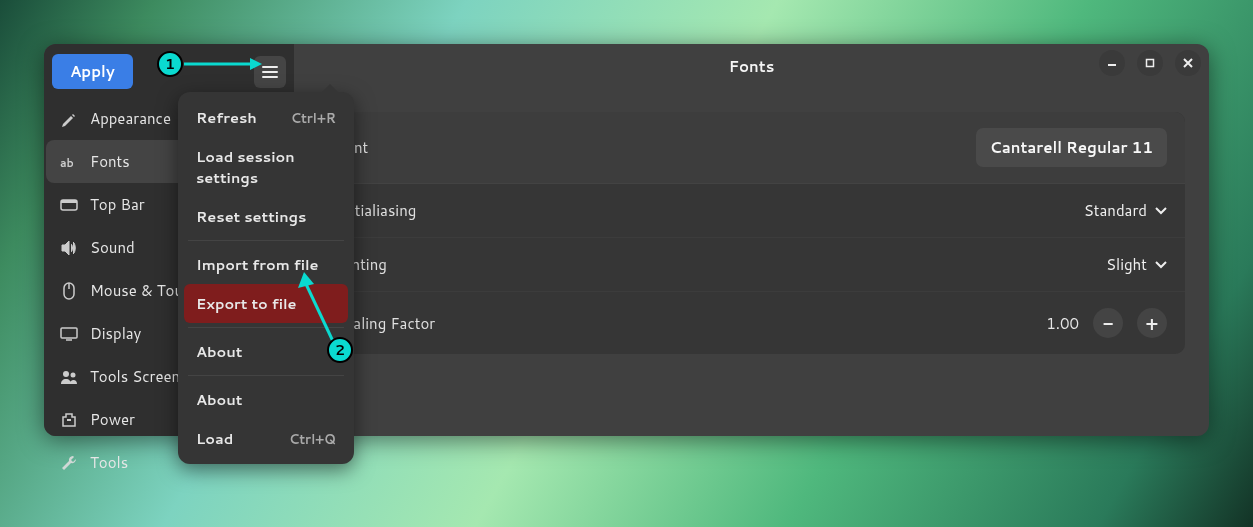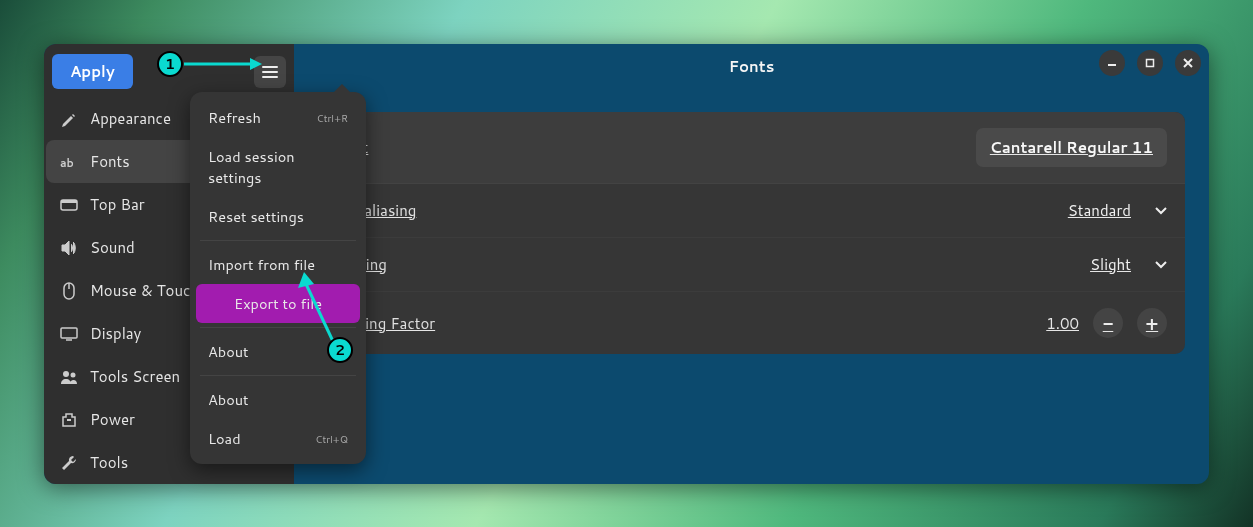--- a/index.html
+++ b/index.html
@@ -6,22 +6,22 @@
   body {
     width: 1253px;
     height: 527px;
     background: linear-gradient(120deg, #1a4d3a 0%, #3d8b5f 10%, #7dd3c0 30%, #a5e8b0 50%, #4fb87d 70%, #2a7a5a 90%, #133326 100%);
     position: relative;
     overflow: hidden;
   }
   .window {
     position: absolute;
     left: 44px; top: 44px;
-    width: 1165px; height: 440px;
-    background: #0c4a6e;
+    width: 1165px; height: 392px;
+    background: #404040;
     border-radius: 12px;
     display: flex;
     color: #e6e6e6;
     box-shadow: 0 4px 24px rgba(0,0,0,0.5);
     overflow: visible;
   }
   .sidebar {
     width: 250px;
     background: #2f2f2f;
     border-top-left-radius: 12px;
@@ -83,79 +83,79 @@
     width: 26px; height: 26px; border-radius: 50%;
     background: #3a3a3a;
     display: flex; align-items: center; justify-content: center;
     cursor: pointer;
   }
   .content { padding: 24px 24px 0 24px; }
   .settings-card {
     background: #323232;
     border-radius: 10px;
     overflow: hidden;
-    text-decoration: underline;
   }
   .row {
     display: flex; align-items: center; justify-content: space-between;
     padding: 16px 18px;
     border-bottom: 1px solid rgba(255,255,255,0.03);
     font-size: 15px;
     background: rgba(255,255,255,0.02);
   }
   .row:first-child { background: #3d3d3d; }
   .row-label { color: #e0e0e0; }
   .font-btn {
     background: #4a4a4a;
     padding: 9px 14px;
     border-radius: 7px;
     font-size: 15px;
     font-weight: 700;
     color: #f8f8f8;
     cursor: pointer;
   }
-  .select-inline { display: flex; align-items: center; gap: 24px; cursor: pointer; color: #f0f0f0; font-size: 15px; }
+  .select-inline { display: flex; align-items: center; gap: 8px; cursor: pointer; color: #f0f0f0; font-size: 15px; }
   .spin { display: flex; align-items: center; gap: 14px; margin-left: 32px; }
   .spin-val { font-size: 15px; }
   .spin-btn {
     width: 30px; height: 30px; border-radius: 50%;
     background: #444444;
     display: flex; align-items: center; justify-content: center;
     cursor: pointer; font-size: 18px; font-weight: 700; color: #eee;
   }
 
   .popover {
     position: absolute;
-    left: 190px; top: 92px;
+    left: 178px; top: 92px;
     width: 176px;
     background: #353535;
     border-radius: 12px;
     padding: 6px;
     box-shadow: 0 6px 20px rgba(0,0,0,0.5);
     z-index: 20;
+    font-weight: bold;
   }
   .popover::before {
     content: "";
     position: absolute; top: -8px; right: 16px;
     width: 0; height: 0;
     border-left: 8px solid transparent;
     border-right: 8px solid transparent;
     border-bottom: 8px solid #353535;
   }
   .menu-item {
     display: flex; align-items: center; justify-content: space-between;
     padding: 9px 12px;
     border-radius: 6px;
     font-size: 14.5px;
     cursor: pointer;
     color: #e8e8e8;
   }
-  .menu-item.hover { background: #a21caf; justify-content: center; }
+  .menu-item.hover { background: #7f1d1d; }
   .menu-sep { height: 1px; background: rgba(255,255,255,0.08); margin: 4px 4px; }
-  .shortcut { color: #aaa; font-size: 10px; }
+  .shortcut { color: #aaa; font-size: 13px; }
 
   .anno-badge {
     position: absolute;
     width: 26px; height: 26px; border-radius: 50%;
     background: #0adad0;
     border: 2px solid #000;
     color: #000; font-weight: 800; font-size: 14px;
     display: flex; align-items: center; justify-content: center;
     z-index: 30;
   }

